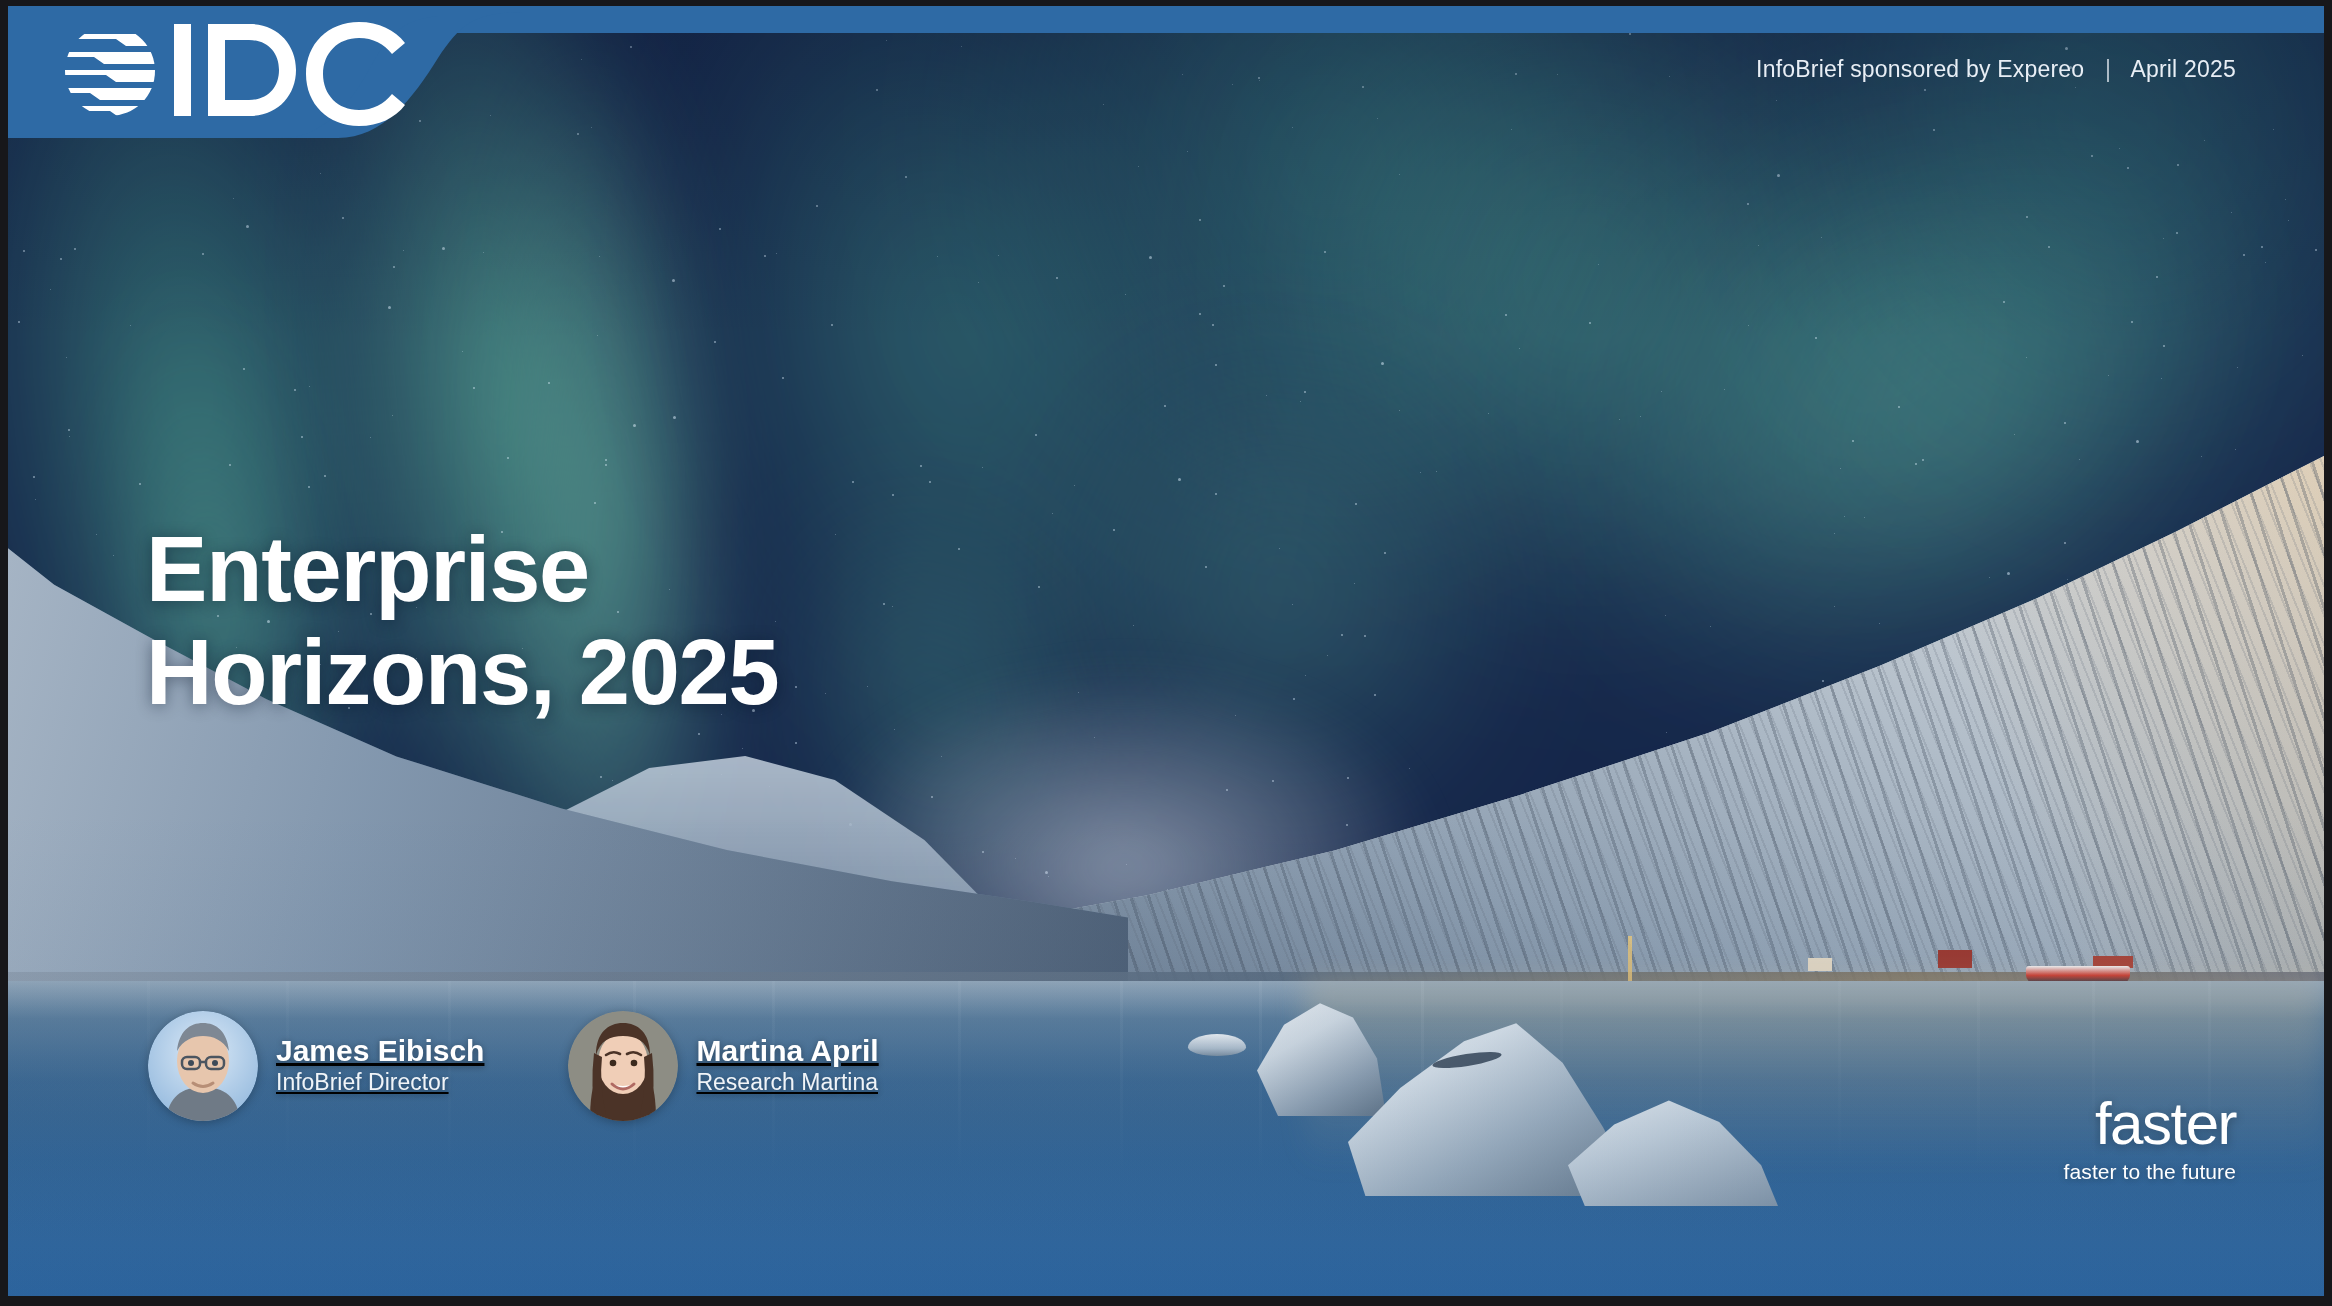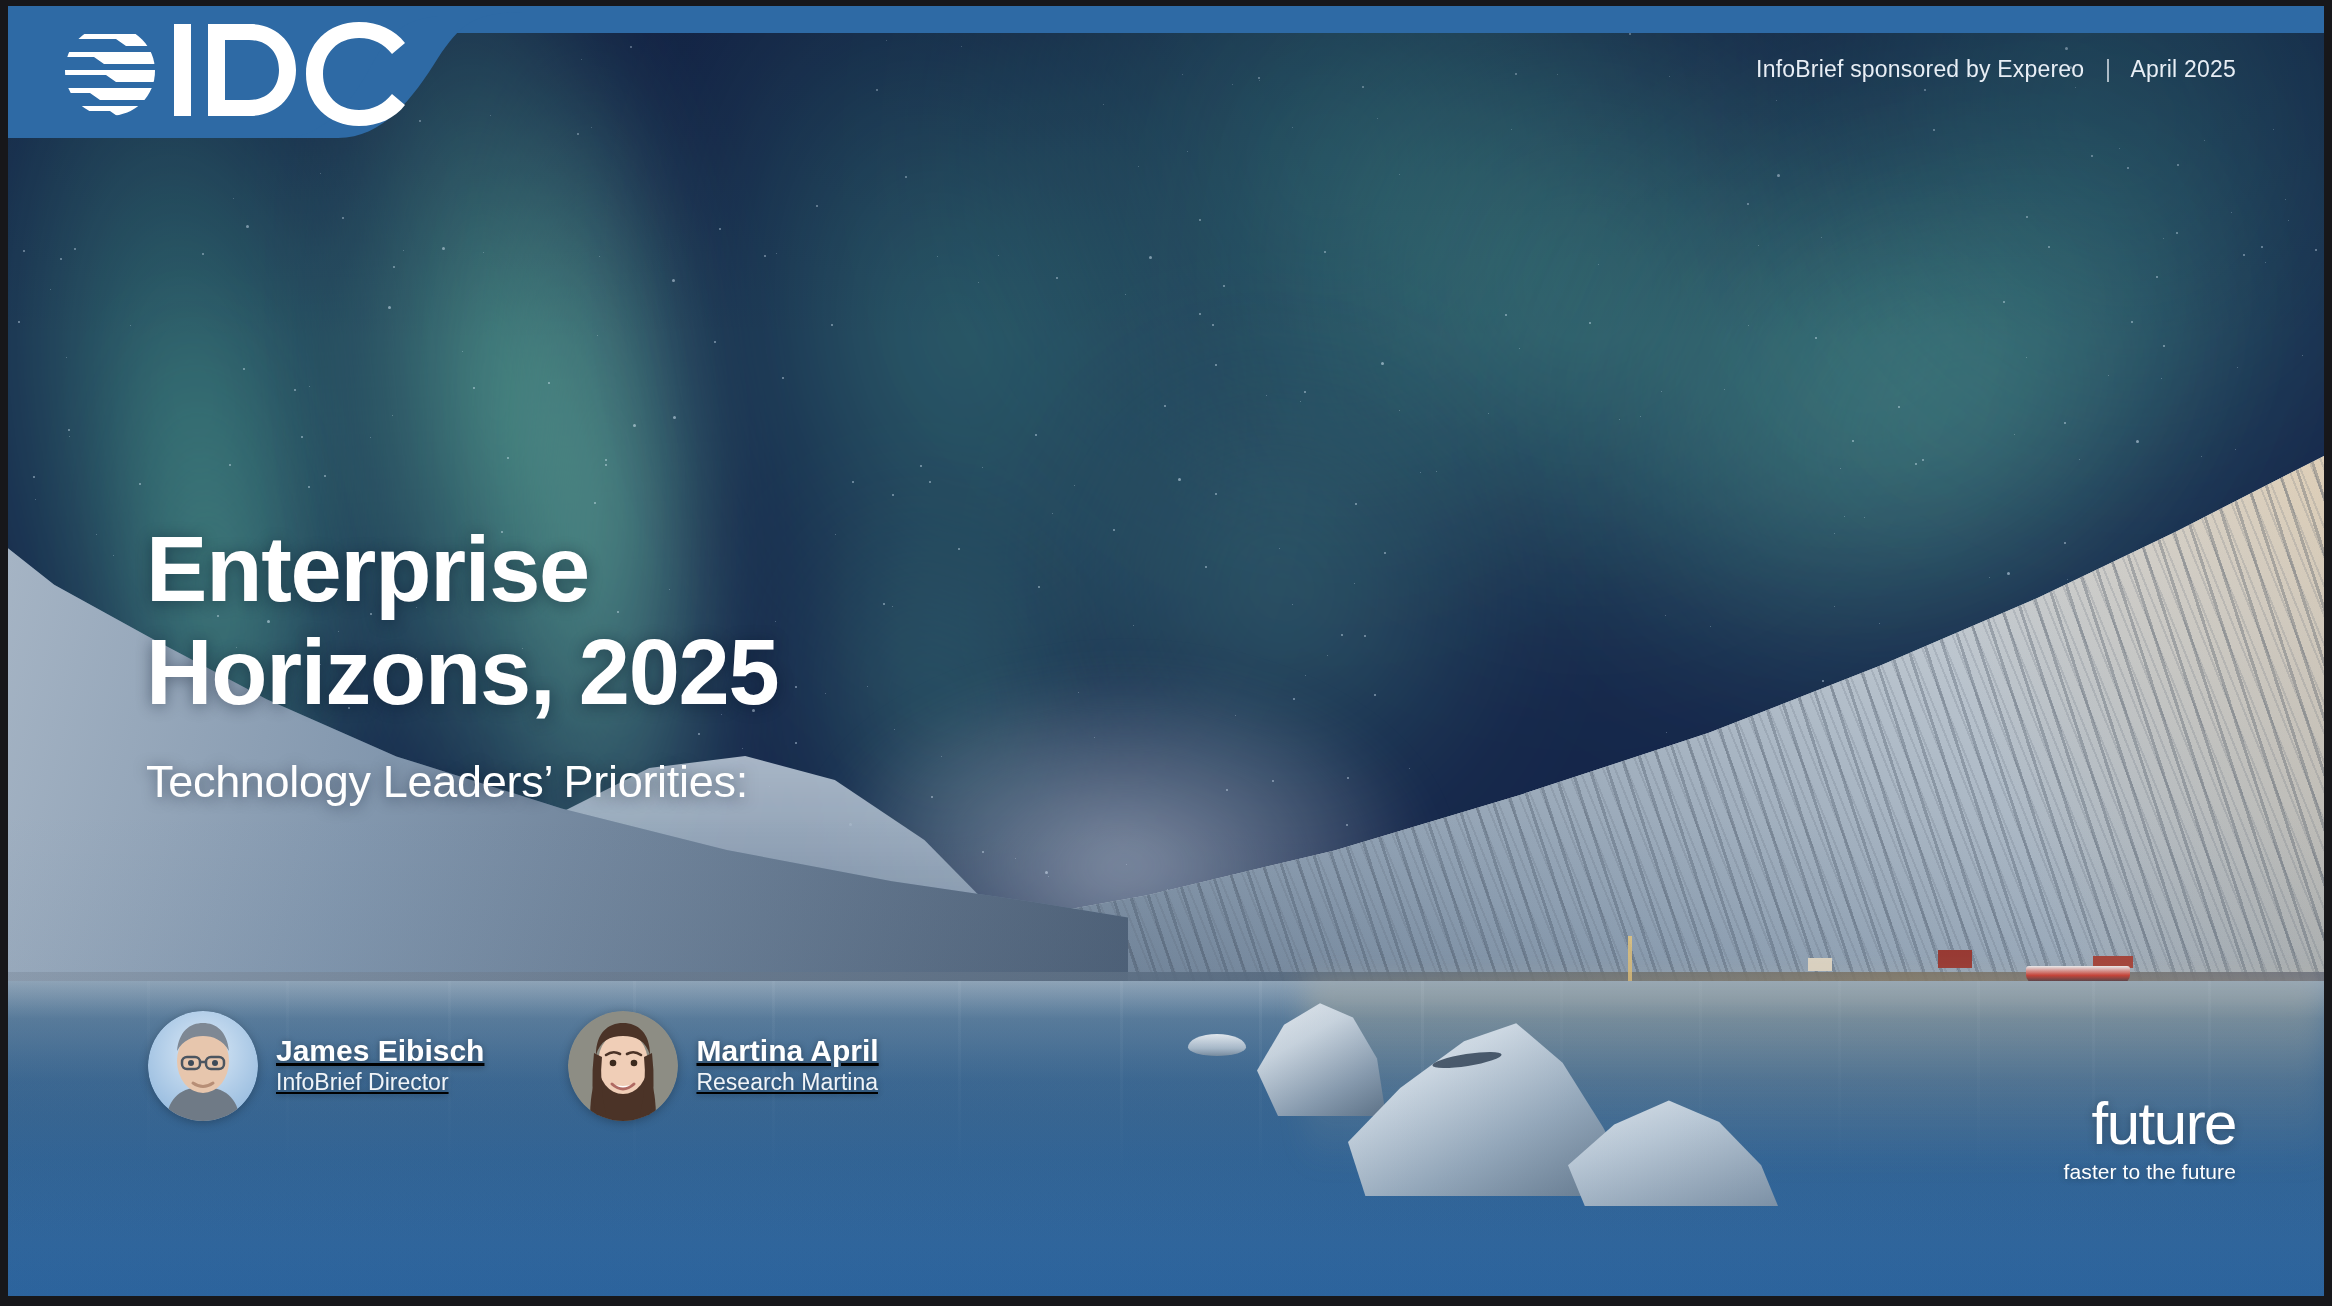--- a/index.html
+++ b/index.html
@@ -654,21 +654,20 @@
   <div class="meta">
     <span>InfoBrief sponsored by Expereo</span>
     <span class="sep">|</span>
     <span>April 2025</span>
   </div>
 
   <div class="titleblock">
     <div class="title-line">Enterprise</div>
     <div class="title-line">Horizons, 2025</div>
     <div class="subtitle">
-      <div>Technology Leaders’ Priorities:</div>
     </div>
   </div>
 
   <div class="authors">
 
     <div class="author">
       <div class="avatar">
         <svg viewBox="0 0 110 110" xmlns="http://www.w3.org/2000/svg" aria-hidden="true">
           <defs>
             <radialGradient id="bgA" cx="50%" cy="38%" r="72%">
@@ -713,18 +712,18 @@
       </div>
       <div>
         <div class="author-name">Martina April</div>
         <div class="author-role">Research Martina</div>
       </div>
     </div>
 
   </div>
 
   <div class="expereo">
-    <div class="expereo-word">future</div>
+    <div class="expereo-word">faster</div>
     <div class="expereo-tag">faster to the future</div>
   </div>
 
 </div>
 </div>
 
 </body></html>

